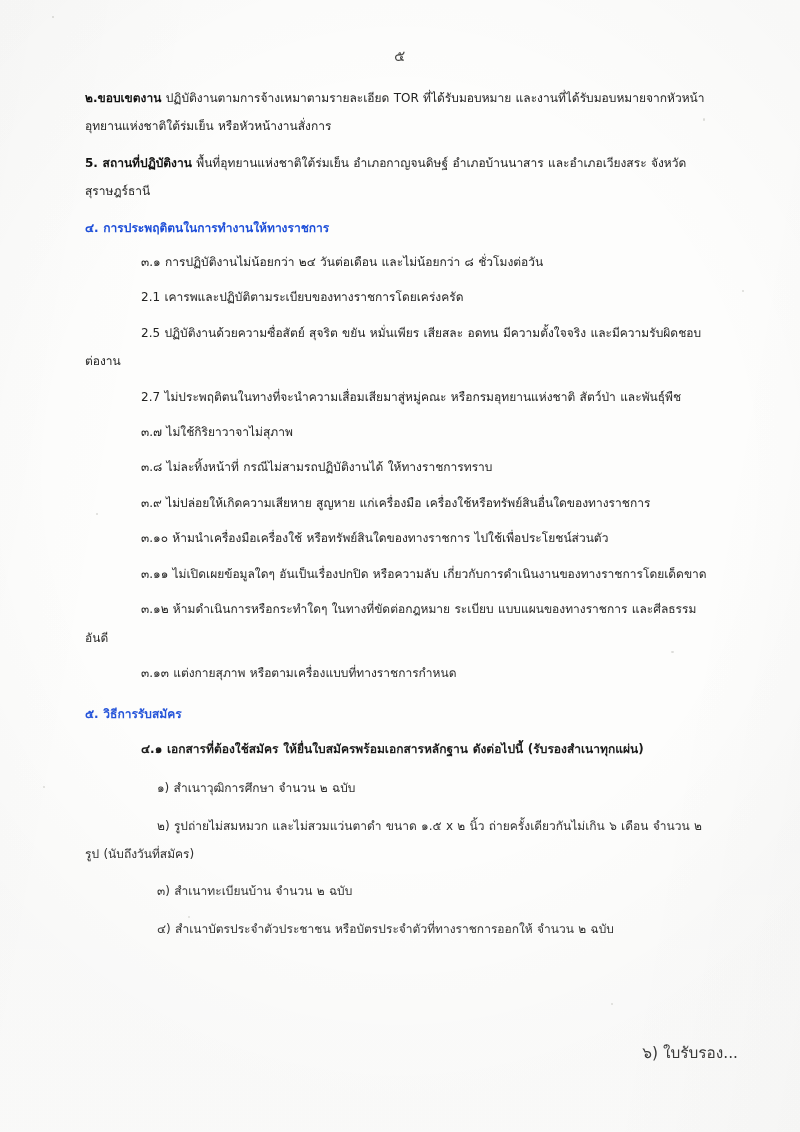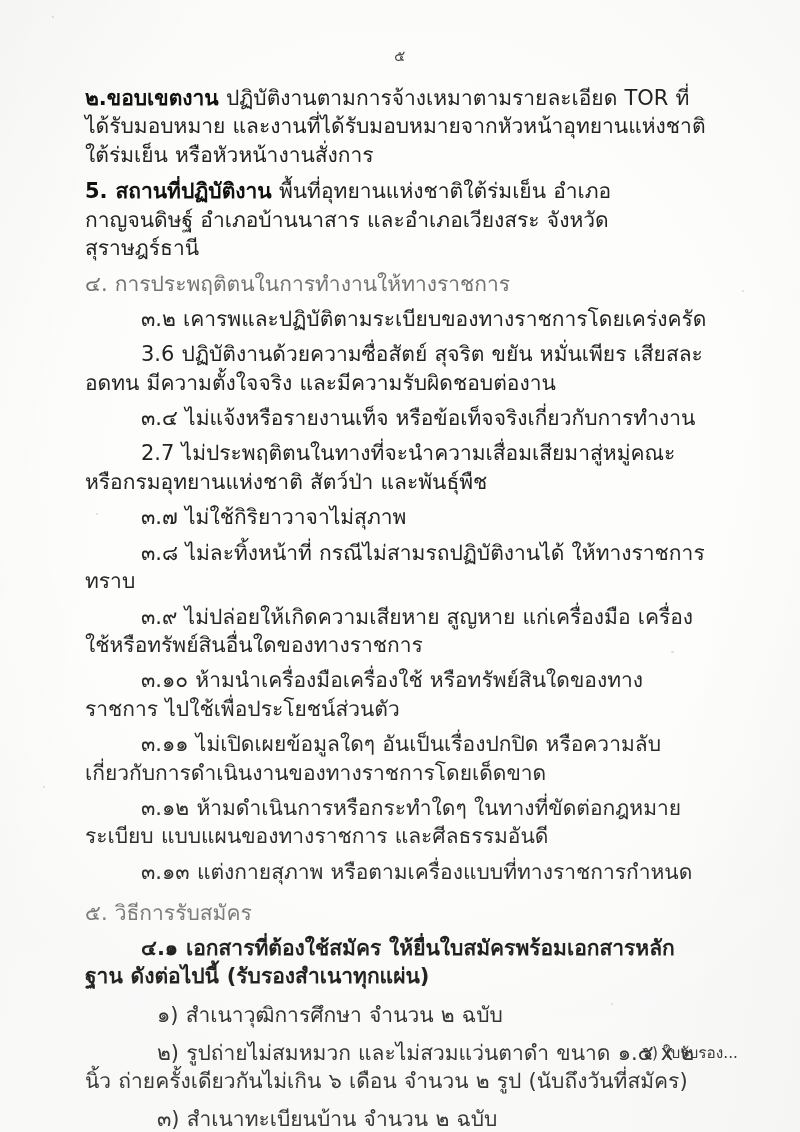--- a/index.html
+++ b/index.html
@@ -61,40 +61,40 @@
   
   .body-text {
     position: absolute;
     top: 84px;
     left: 85px;
     width: 632px;
     z-index: 4;
   }
 
   .blk {
-    font-size: 21px;
+    font-size: 12px;
     line-height: 28.4px;
     color: #232322;
     margin: 0 8px 3px 0;
     text-align: left;
     word-spacing: .5px;
   }
 
   
   .sect { margin-bottom: 8px; }
 
   .lead {
     font-weight: bold;
     color: #111110;
   }
 
   
   .head-only {
-    font-weight: normal;
-    color: #737373;
+    font-weight: bold;
+    color: #1d4ed8;
     margin-bottom: 6px;
   }
 
   
   .sub {
     text-indent: 56px;
     margin-bottom: 7px;
   }
 
   
@@ -154,23 +154,23 @@
   <div class="folio">๕</div>
 
   <div class="body-text">
 
     <p class="blk sect"><span class="lead">๒.ขอบเขตงาน</span><span> ปฏิบัติงานตามการจ้างเหมาตามรายละเอียด TOR ที่ได้รับมอบหมาย และงานที่ได้รับมอบหมายจากหัวหน้าอุทยานแห่งชาติใต้ร่มเย็น หรือหัวหน้างานสั่งการ</span></p>
 
     <p class="blk sect gap-small"><span class="lead">5. สถานที่ปฏิบัติงาน</span><span> พื้นที่อุทยานแห่งชาติใต้ร่มเย็น อำเภอกาญจนดิษฐ์ อำเภอบ้านนาสาร และอำเภอเวียงสระ จังหวัดสุราษฎร์ธานี</span></p>
 
     <p class="blk head-only gap-small">๔. การประพฤติตนในการทำงานให้ทางราชการ</p>
 
-    <p class="blk sub">๓.๒ เคารพและปฏิบัติตามระเบียบของทางราชการโดยเคร่งครัด</p>
-    <p class="blk sub">3.6 ปฏิบัติงานด้วยความซื่อสัตย์ สุจริต ขยัน หมั่นเพียร เสียสละ อดทน มีความตั้งใจจริง และมีความรับผิดชอบต่องาน</p>
-    <p class="blk sub">๓.๔ ไม่แจ้งหรือรายงานเท็จ หรือข้อเท็จจริงเกี่ยวกับการทำงาน</p>
+    <p class="blk sub">๓.๑ การปฏิบัติงานไม่น้อยกว่า ๒๔ วันต่อเดือน และไม่น้อยกว่า ๘ ชั่วโมงต่อวัน</p>
+    <p class="blk sub">2.1 เคารพและปฏิบัติตามระเบียบของทางราชการโดยเคร่งครัด</p>
+    <p class="blk sub">2.5 ปฏิบัติงานด้วยความซื่อสัตย์ สุจริต ขยัน หมั่นเพียร เสียสละ อดทน มีความตั้งใจจริง และมีความรับผิดชอบต่องาน</p>
     <p class="blk sub">2.7 ไม่ประพฤติตนในทางที่จะนำความเสื่อมเสียมาสู่หมู่คณะ หรือกรมอุทยานแห่งชาติ สัตว์ป่า และพันธุ์พืช</p>
     <p class="blk sub">๓.๗ ไม่ใช้กิริยาวาจาไม่สุภาพ</p>
     <p class="blk sub">๓.๘ ไม่ละทิ้งหน้าที่ กรณีไม่สามรถปฏิบัติงานได้ ให้ทางราชการทราบ</p>
     <p class="blk sub">๓.๙ ไม่ปล่อยให้เกิดความเสียหาย สูญหาย แก่เครื่องมือ เครื่องใช้หรือทรัพย์สินอื่นใดของทางราชการ</p>
     <p class="blk sub">๓.๑๐ ห้ามนำเครื่องมือเครื่องใช้ หรือทรัพย์สินใดของทางราชการ ไปใช้เพื่อประโยชน์ส่วนตัว</p>
     <p class="blk sub">๓.๑๑ ไม่เปิดเผยข้อมูลใดๆ อันเป็นเรื่องปกปิด หรือความลับ เกี่ยวกับการดำเนินงานของทางราชการโดยเด็ดขาด</p>
     <p class="blk sub">๓.๑๒ ห้ามดำเนินการหรือกระทำใดๆ ในทางที่ขัดต่อกฎหมาย ระเบียบ แบบแผนของทางราชการ และศีลธรรมอันดี</p>
     <p class="blk sub">๓.๑๓ แต่งกายสุภาพ หรือตามเครื่องแบบที่ทางราชการกำหนด</p>
 
     <p class="blk head-only gap-before">๕. วิธีการรับสมัคร</p>

